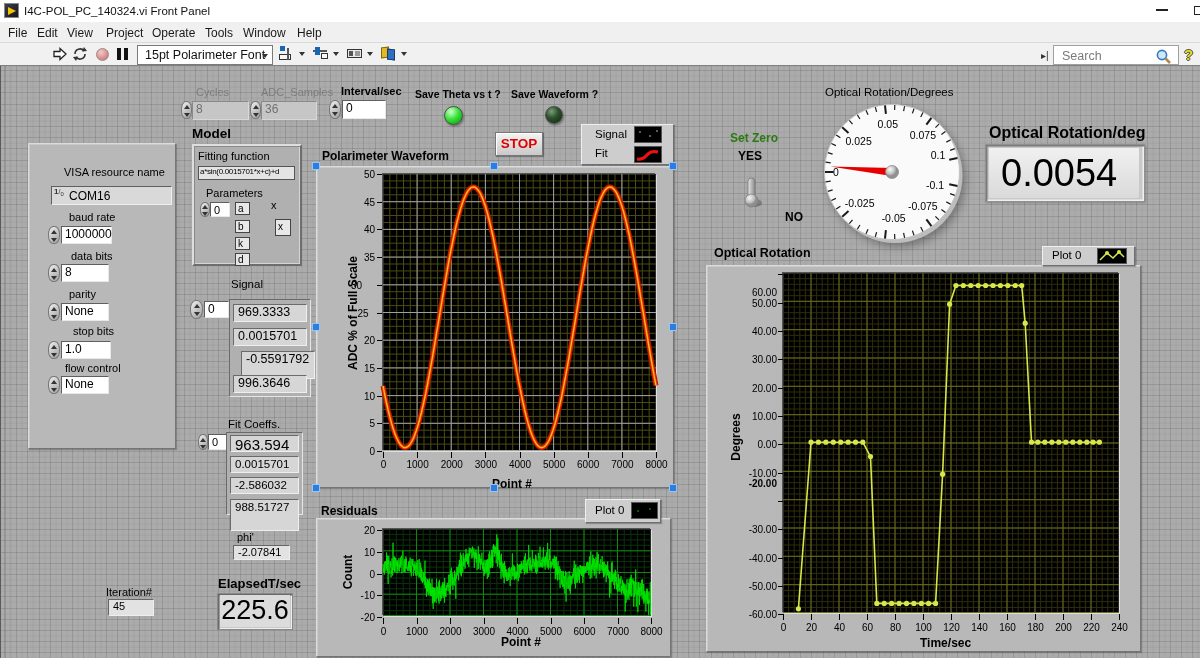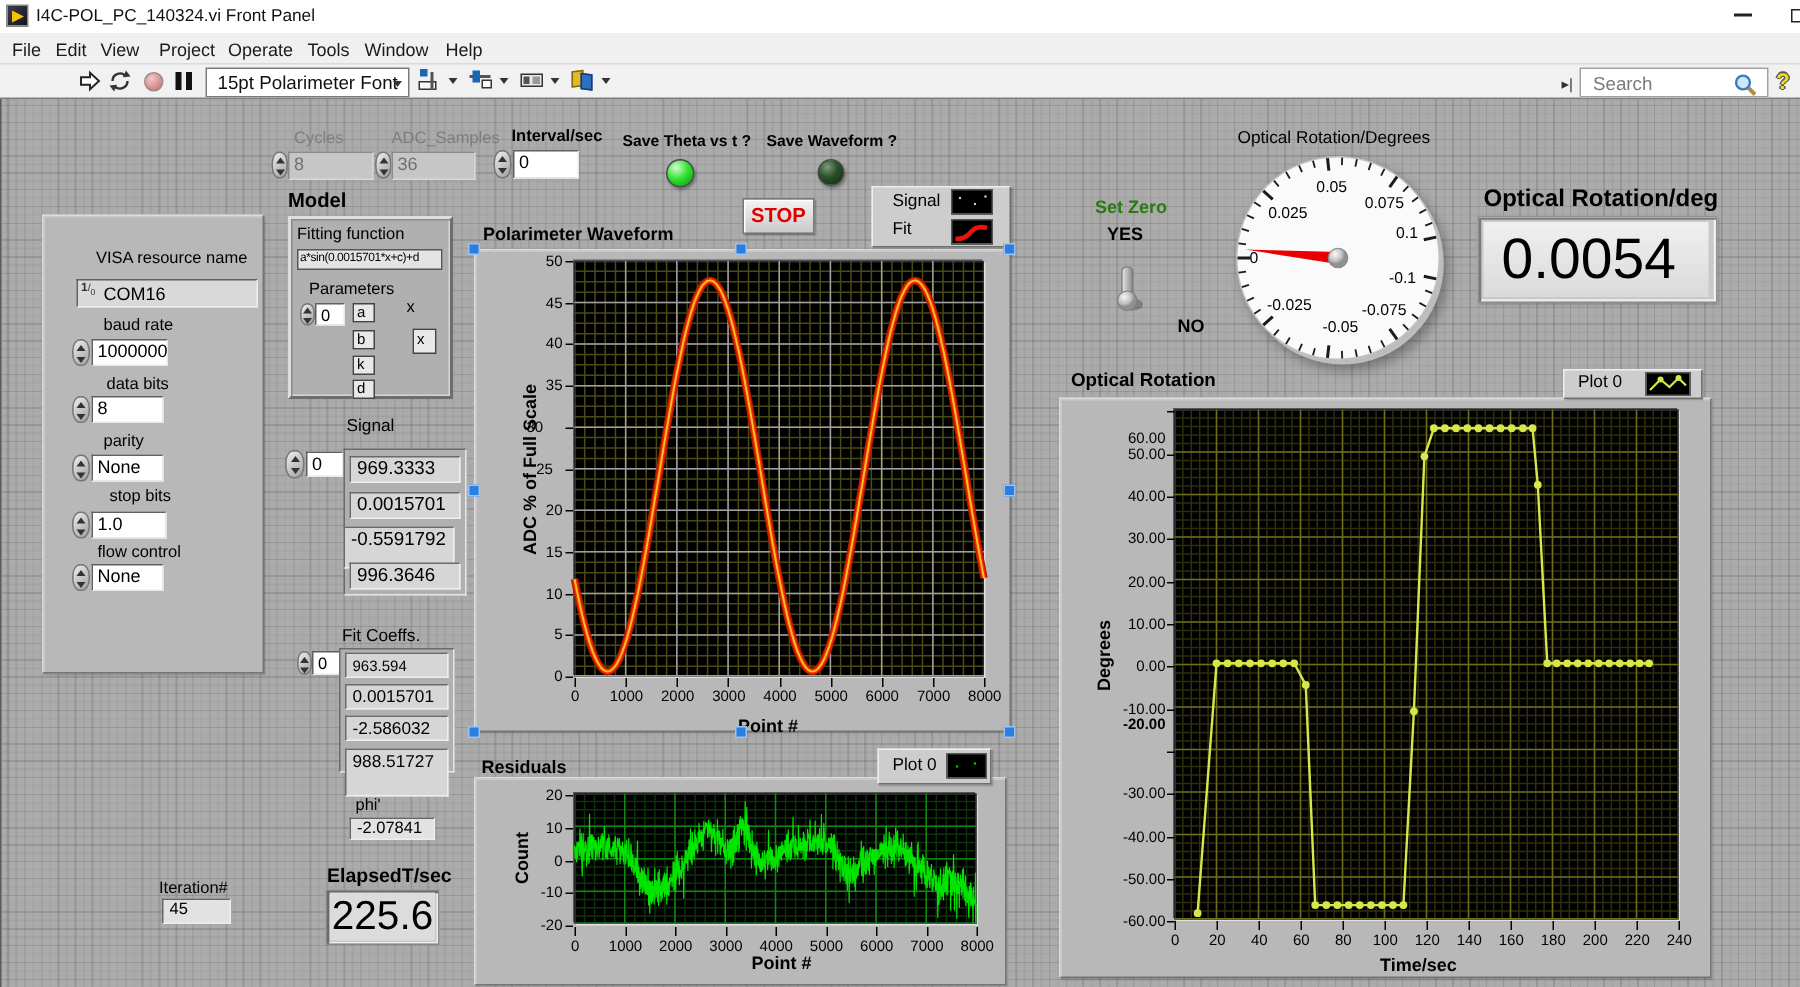--- a/index.html
+++ b/index.html
@@ -174,30 +174,30 @@
     <div class="abs " style="left:274px;top:153px;width:16px;height:17px;background:#e8e8e8;border:1px solid #444;font-size:10px;padding-left:2px;line-height:13px;">x</div>
     <div class="abs" style="left:230px;top:212px;font-size:11.5px;color:#000;white-space:nowrap;">Signal</div>
     <div class="abs" style="left:189px;top:234px;width:13px;height:19px;border-radius:45%;background:linear-gradient(135deg,#efefef,#9f9f9f);border:1px solid #777;">
       <div class="abs" style="left:2.5px;top:3.04px;width:0;height:0;border-bottom:4px solid #333;border-left:3.5px solid transparent;border-right:3.5px solid transparent;"></div>
       <div class="abs" style="left:2.5px;top:11.4px;width:0;height:0;border-top:4px solid #333;border-left:3.5px solid transparent;border-right:3.5px solid transparent;"></div>
     </div>
     <div class="abs sunkfield" style="left:203px;top:235px;width:25px;height:17px;">0</div>
     <div class="abs " style="left:228px;top:233px;width:82px;height:98px;background:#b0b0b0;border-top:1px solid #6a6a6a;border-left:1px solid #6a6a6a;border-right:1px solid #e5e5e5;border-bottom:1px solid #e5e5e5;"></div>
     <div class="abs valbox" style="left:232px;top:238.0px;width:74px;height:18px;">969.3333</div>
     <div class="abs valbox" style="left:232px;top:261.5px;width:74px;height:18px;">0.0015701</div>
-    <div class="abs valbox" style="left:228px;top:285.0px;width:74px;height:28px;">-0.5591792</div>
+    <div class="abs valbox" style="left:240px;top:285.0px;width:74px;height:28px;">-0.5591792</div>
     <div class="abs valbox" style="left:232px;top:308.5px;width:74px;height:18px;">996.3646</div>
     <div class="abs" style="left:227px;top:352px;font-size:11.5px;color:#000;white-space:nowrap;">Fit Coeffs.</div>
     <div class="abs" style="left:197px;top:368px;width:10px;height:16px;border-radius:45%;background:linear-gradient(135deg,#efefef,#9f9f9f);border:1px solid #777;">
       <div class="abs" style="left:1.0px;top:2.56px;width:0;height:0;border-bottom:4px solid #333;border-left:3.5px solid transparent;border-right:3.5px solid transparent;"></div>
       <div class="abs" style="left:1.0px;top:9.6px;width:0;height:0;border-top:4px solid #333;border-left:3.5px solid transparent;border-right:3.5px solid transparent;"></div>
     </div>
     <div class="abs sunkfield" style="left:207px;top:368px;width:19px;height:16px;"><span style="font-size:11px">0</span></div>
     <div class="abs " style="left:225px;top:366px;width:77px;height:83px;background:#b0b0b0;border-top:1px solid #6a6a6a;border-left:1px solid #6a6a6a;border-right:1px solid #e5e5e5;border-bottom:1px solid #e5e5e5;"></div>
-    <div class="abs valbox" style="left:229px;top:369.0px;width:69px;height:17px;"><span style="font-size:10px">963.594</span></div>
+    <div class="abs valbox" style="left:229px;top:369.0px;width:69px;height:17px;"><span style="font-size:15px">963.594</span></div>
     <div class="abs valbox" style="left:229px;top:390.2px;width:69px;height:17px;"><span style="font-size:11.5px">0.0015701</span></div>
     <div class="abs valbox" style="left:229px;top:411.4px;width:69px;height:17px;"><span style="font-size:11.5px">-2.586032</span></div>
     <div class="abs valbox" style="left:229px;top:432.6px;width:69px;height:32px;"><span style="font-size:11.5px">988.51727</span></div>
     <div class="abs" style="left:236px;top:465px;font-size:11px;color:#000;white-space:nowrap;">phi'</div>
     <div class="abs " style="left:232px;top:479px;width:57px;height:15px;background:#e2e2e2;border-top:1px solid #666;border-left:1px solid #666;border-right:1px solid #eee;border-bottom:1px solid #eee;font-size:11px;padding-left:4px;">-2.07841</div>
     <div class="abs" style="left:217px;top:510px;font-size:13px;font-weight:bold;color:#000;white-space:nowrap;">ElapsedT/sec</div>
     <div class="abs " style="left:216px;top:527px;width:76px;height:37px;background:#c9c9c9;border:1px solid #888;box-shadow:inset 1.5px 1.5px 0 #6a6a6a, inset -1px -1px 0 #efefef;"></div>
     <div class="abs " style="left:219px;top:529px;width:70px;height:32px;background:#dcdcdc;font-size:27px;text-align:center;line-height:31px;">225.6</div>
     <div class="abs" style="left:105px;top:520px;font-size:11px;color:#000;white-space:nowrap;">Iteration#</div>
     <div class="abs " style="left:107px;top:533px;width:46px;height:17px;background:#e2e2e2;border-top:1px solid #666;border-left:1px solid #666;border-right:1px solid #eee;border-bottom:1px solid #eee;font-size:11px;padding-left:4px;">45</div>

